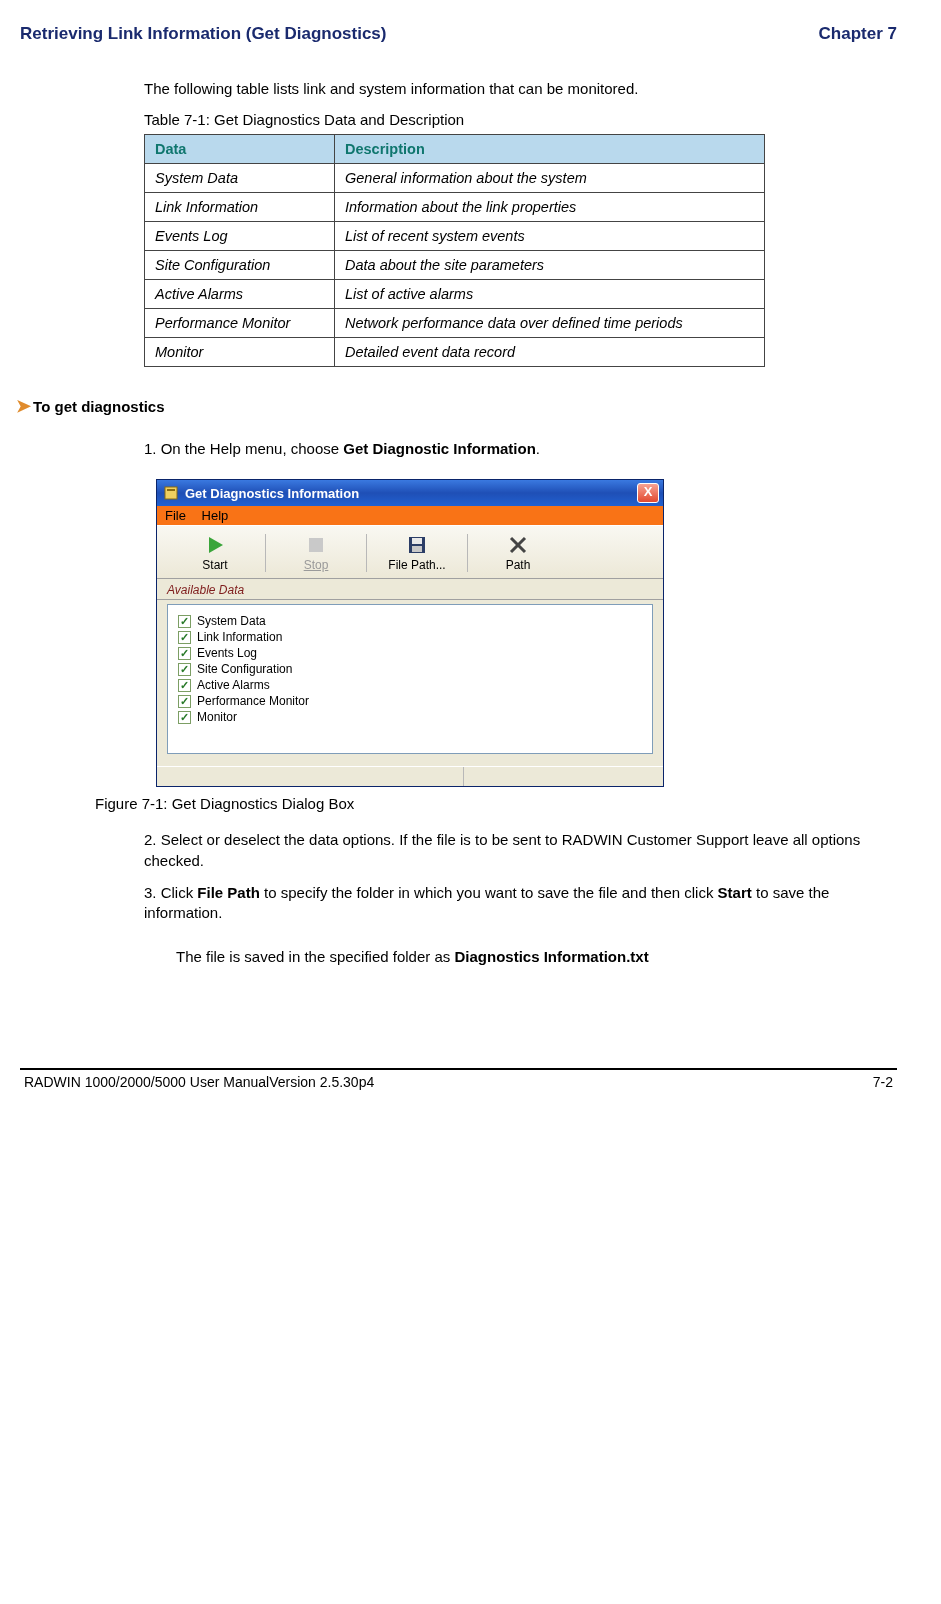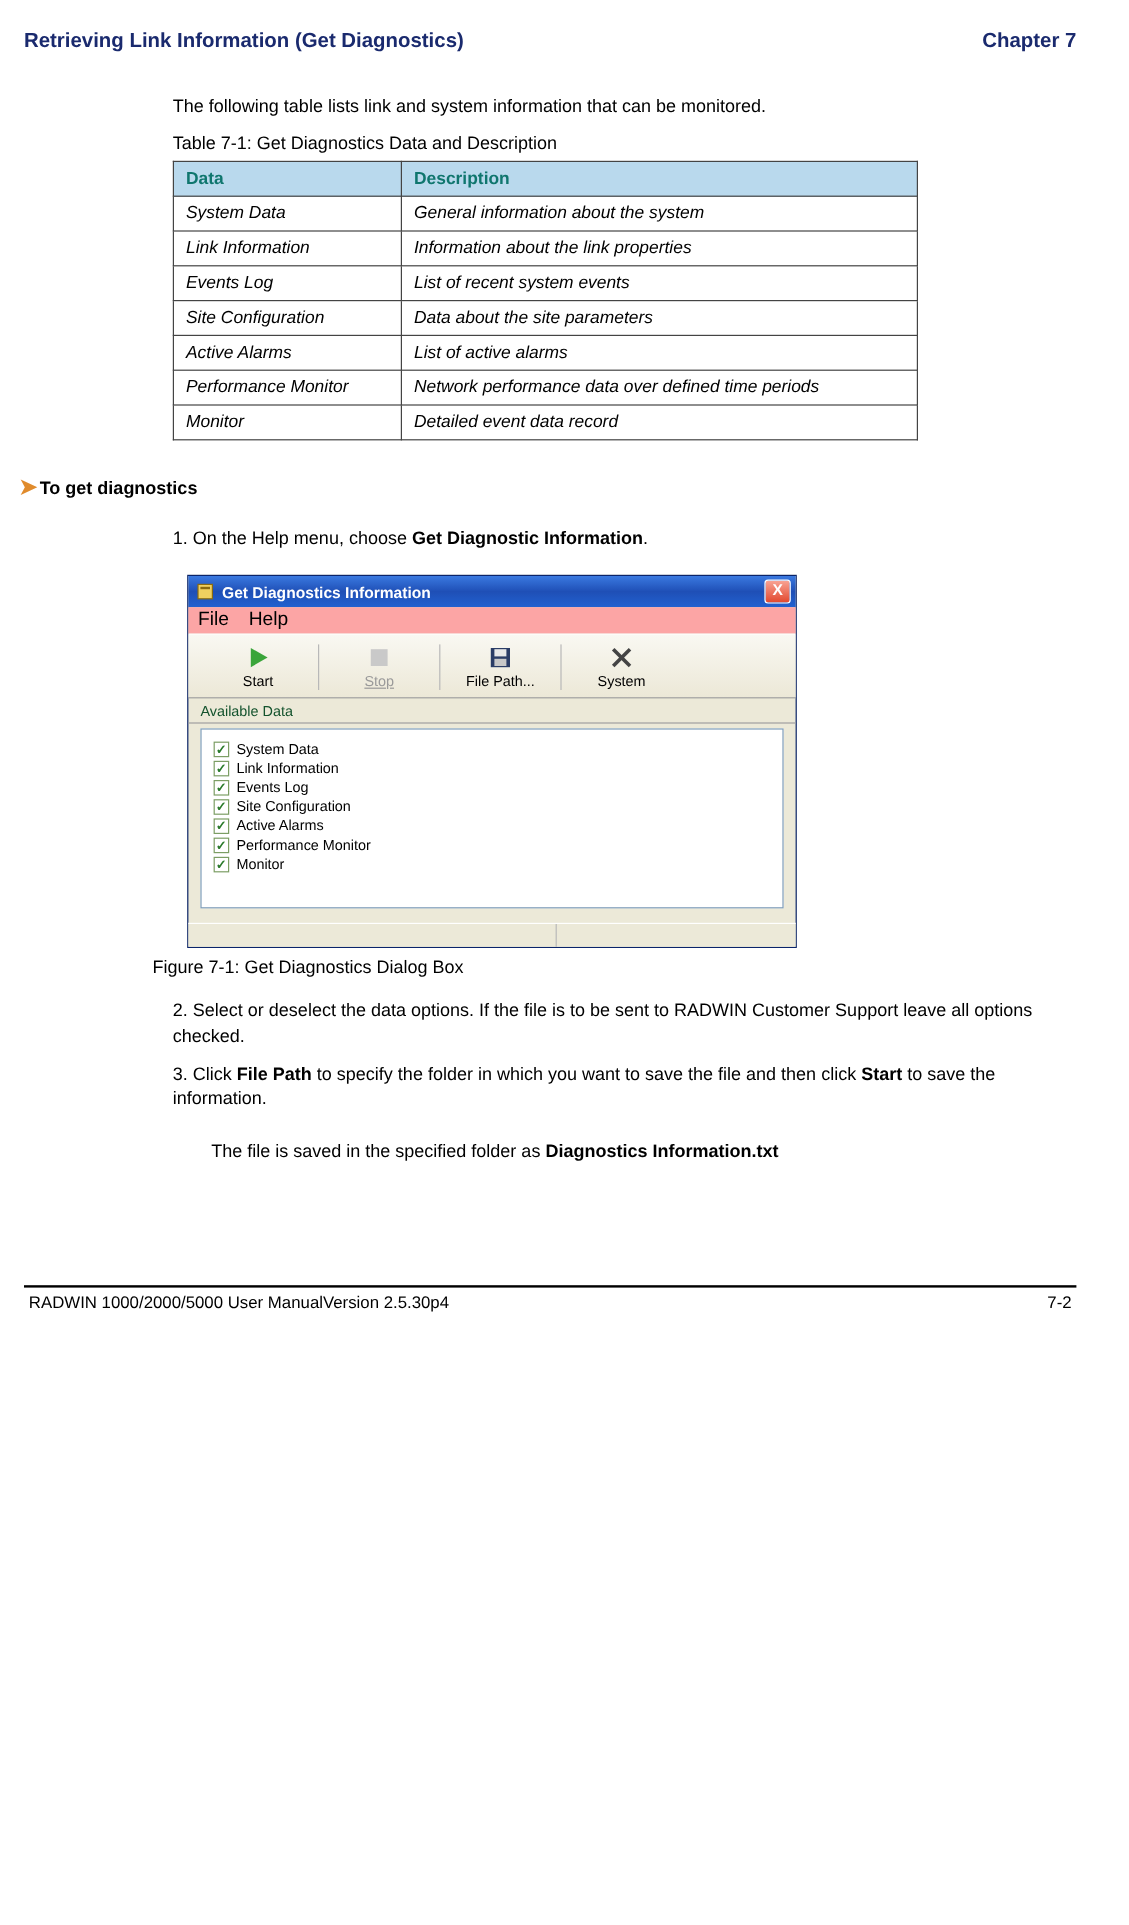--- a/index.html
+++ b/index.html
@@ -89,23 +89,23 @@
     border: 1px solid #fff;
     border-radius: 3px;
     color: #fff;
     font-weight: bold;
     text-align: center;
     line-height: 16px;
     font-size: 13px;
     cursor: default;
   }
   .menubar {
-    background: #fca5a5;
+    background: #f97316;
     padding: 2px 8px;
-    font-size: 16px;
+    font-size: 13px;
   }
   .menubar span { margin-right: 12px; }
   .toolbar {
     display: flex;
     border-top: 1px solid #fff;
     border-bottom: 1px solid #a0a0a0;
     background: linear-gradient(to bottom,#f9f8f2,#ece8d7);
     padding: 4px 10px 2px 10px;
     height: 54px;
   }
@@ -119,24 +119,25 @@
     gap: 2px;
   }
   .tool.disabled { color: #9a9a9a; text-decoration: underline; }
   .tool-icon { width: 22px; height: 22px; }
   .tool-sep {
     width: 1px;
     background: #b8b8b8;
     margin: 4px 2px;
   }
   .section-label {
-    color: #14532d;
+    color: #7f1d1d;
     font-size: 12px;
     padding: 4px 2px 2px 10px;
     border-bottom: 1px solid #a0a0a0;
+    font-style: italic;
   }
   .checklist {
     background: #fff;
     border: 1px solid #7f9db9;
     margin: 4px 10px 12px 10px;
     padding: 8px 10px;
     min-height: 150px;
   }
   .check-row { display: flex; align-items: center; gap: 6px; padding: 1px 0; font-size: 12px; }
   .chk {
@@ -173,21 +174,21 @@
     background:#ece9d8;
   }
   .statusbar .cell {
     float:right;
     height:100%;
     border-left:1px solid #b8b8b8;
     width: 200px;
   }
   .fig-caption {
     font-size: 15px;
-    margin: 8px 0 18px 111px;
+    margin: 8px 0 18px 79px;
   }
   .after-text {
     font-size: 15px;
     margin: 0 0 0 160px;
     line-height: 1.35;
   }
   .br-space { height: 12px; }
   .footer-rule { border-top: 2px solid #000; margin: 100px 4px 0 4px; }
   .footer-row {
     display: flex;
@@ -305,21 +306,21 @@
       <span>File Path...</span>
     </div>
     <div class="tool-sep"></div>
     <div class="tool">
       <span class="tool-icon">
         <svg viewBox="0 0 22 22">
               <line x1="4" y1="4" x2="18" y2="18" stroke="#444" stroke-width="3"></line>
               <line x1="18" y1="4" x2="4" y2="18" stroke="#444" stroke-width="3"></line>
             </svg>
       </span>
-      <span>System</span>
+      <span>Path</span>
     </div>
   </div>
   <div class="section-label">Available Data</div>
   <div class="checklist">
     <div class="check-row">
           <span class="chk">✓</span>
           <span>System Data</span>
         </div>
     <div class="check-row">
           <span class="chk">✓</span>

